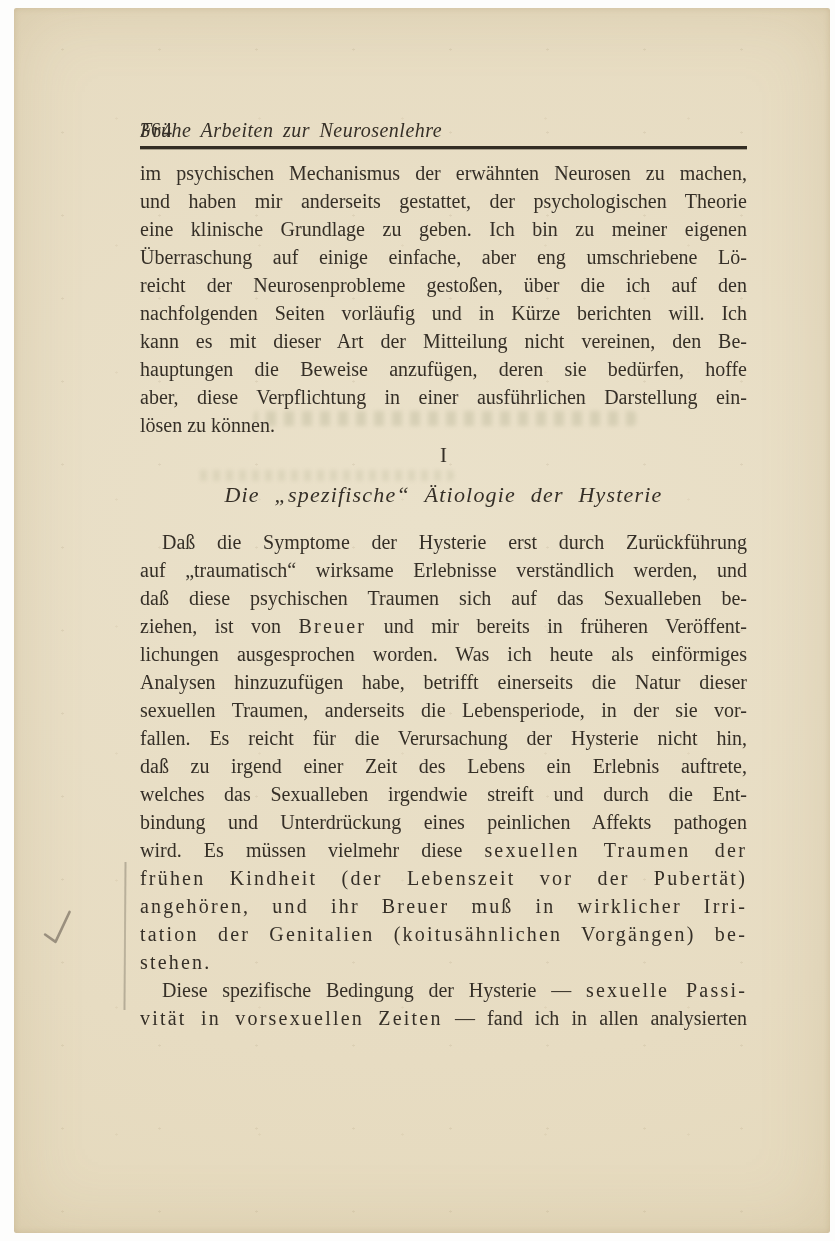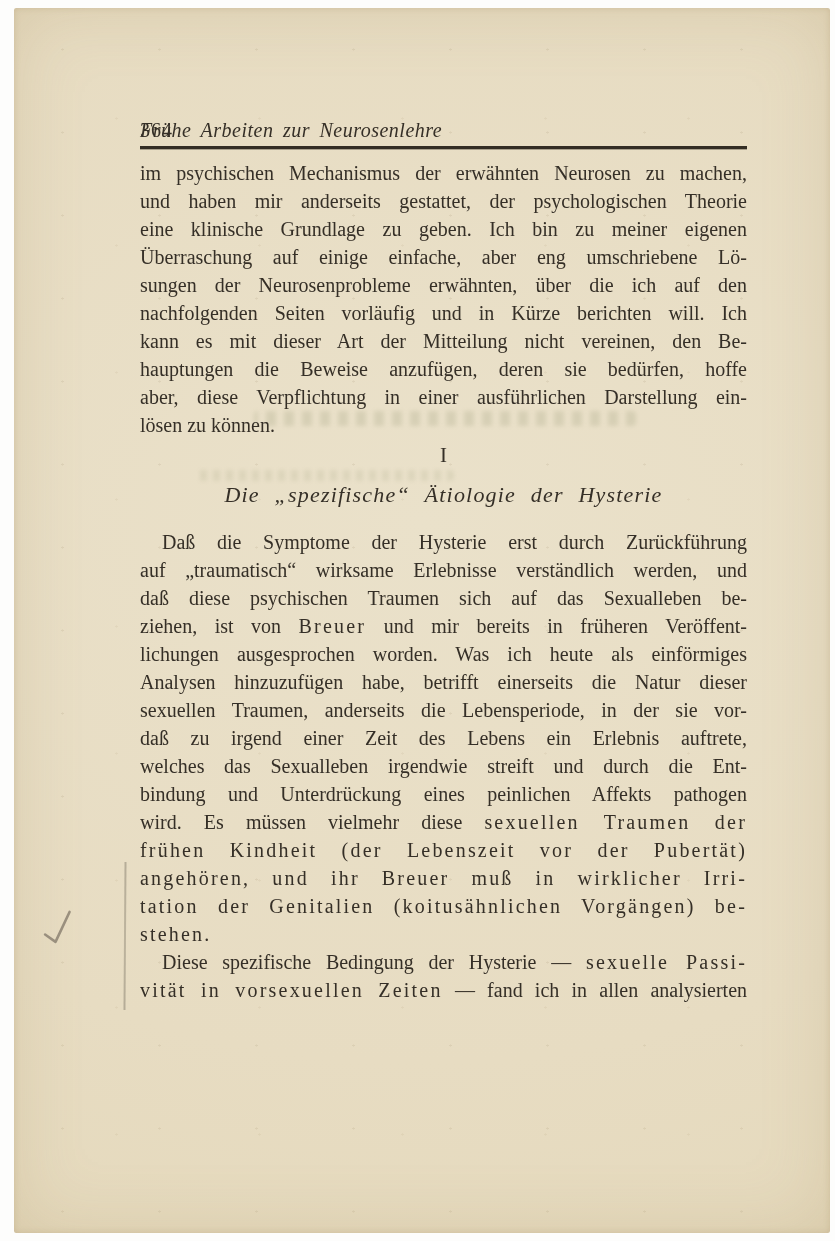--- a/index.html
+++ b/index.html
@@ -59,41 +59,42 @@
       </div>
       <div class="head-rule"></div>
 
       <div class="body-text">
         <div>
             <div>
               <div class="line"><span>im psychischen Mechanismus der erwähnten Neurosen zu machen,</span></div>
               <div class="line"><span>und haben mir anderseits gestattet, der psychologischen Theorie</span></div>
               <div class="line"><span>eine klinische Grundlage zu geben. Ich bin zu meiner eigenen</span></div>
               <div class="line"><span>Überraschung auf einige einfache, aber eng umschriebene Lö-</span></div>
-              <div class="line"><span>sungen der Neurosenprobleme erwähnten, über die ich auf den</span></div>
+              <div class="line"><span>reicht der Neurosenprobleme gestoßen, über die ich auf den</span></div>
               <div class="line"><span>nachfolgenden Seiten vorläufig und in Kürze berichten will. Ich</span></div>
               <div class="line"><span>kann es mit dieser Art der Mitteilung nicht vereinen, den Be-</span></div>
               <div class="line"><span>hauptungen die Beweise anzufügen, deren sie bedürfen, hoffe</span></div>
               <div class="line"><span>aber, diese Verpflichtung in einer ausführlichen Darstellung ein-</span></div>
               <div class="line last"><span>lösen zu können.</span></div>
             </div>
           </div>
 
         <div class="numeral">I</div>
         <div class="sec-heading">Die „spezifische“ Ätiologie der Hysterie</div>
 
         <div class="para-area-2">
             <div>
               <div class="line indent"><span>Daß die Symptome der Hysterie erst durch Zurückführung</span></div>
               <div class="line"><span>auf „traumatisch“ wirksame Erlebnisse verständlich werden, und</span></div>
               <div class="line"><span>daß diese psychischen Traumen sich auf das Sexualleben be-</span></div>
               <div class="line"><span>ziehen, ist von </span><span class="gesperrt">Breuer</span><span> und mir bereits in früheren Veröffent-</span></div>
               <div class="line"><span>lichungen ausgesprochen worden. Was ich heute als einförmiges</span></div>
               <div class="line"><span>Analysen hinzuzufügen habe, betrifft einerseits die Natur dieser</span></div>
               <div class="line"><span>sexuellen Traumen, anderseits die Lebensperiode, in der sie vor-</span></div>
+              <div class="line"><span>fallen. Es reicht für die Verursachung der Hysterie nicht hin,</span></div>
               <div class="line"><span>daß zu irgend einer Zeit des Lebens ein Erlebnis auftrete,</span></div>
               <div class="line"><span>welches das Sexualleben irgendwie streift und durch die Ent-</span></div>
               <div class="line"><span>bindung und Unterdrückung eines peinlichen Affekts pathogen</span></div>
               <div class="line"><span>wird. Es müssen vielmehr diese </span><span class="gesperrt">sexuellen Traumen der</span></div>
               <div class="line"><span class="gesperrt">frühen Kindheit (der Lebenszeit vor der Pubertät)</span></div>
               <div class="line"><span class="gesperrt">angehören, und ihr Breuer muß in wirklicher Irri-</span></div>
               <div class="line"><span class="gesperrt">tation der Genitalien (koitusähnlichen Vorgängen) be-</span></div>
               <div class="line last"><span class="gesperrt">stehen.</span></div>
             </div>
             <div>

